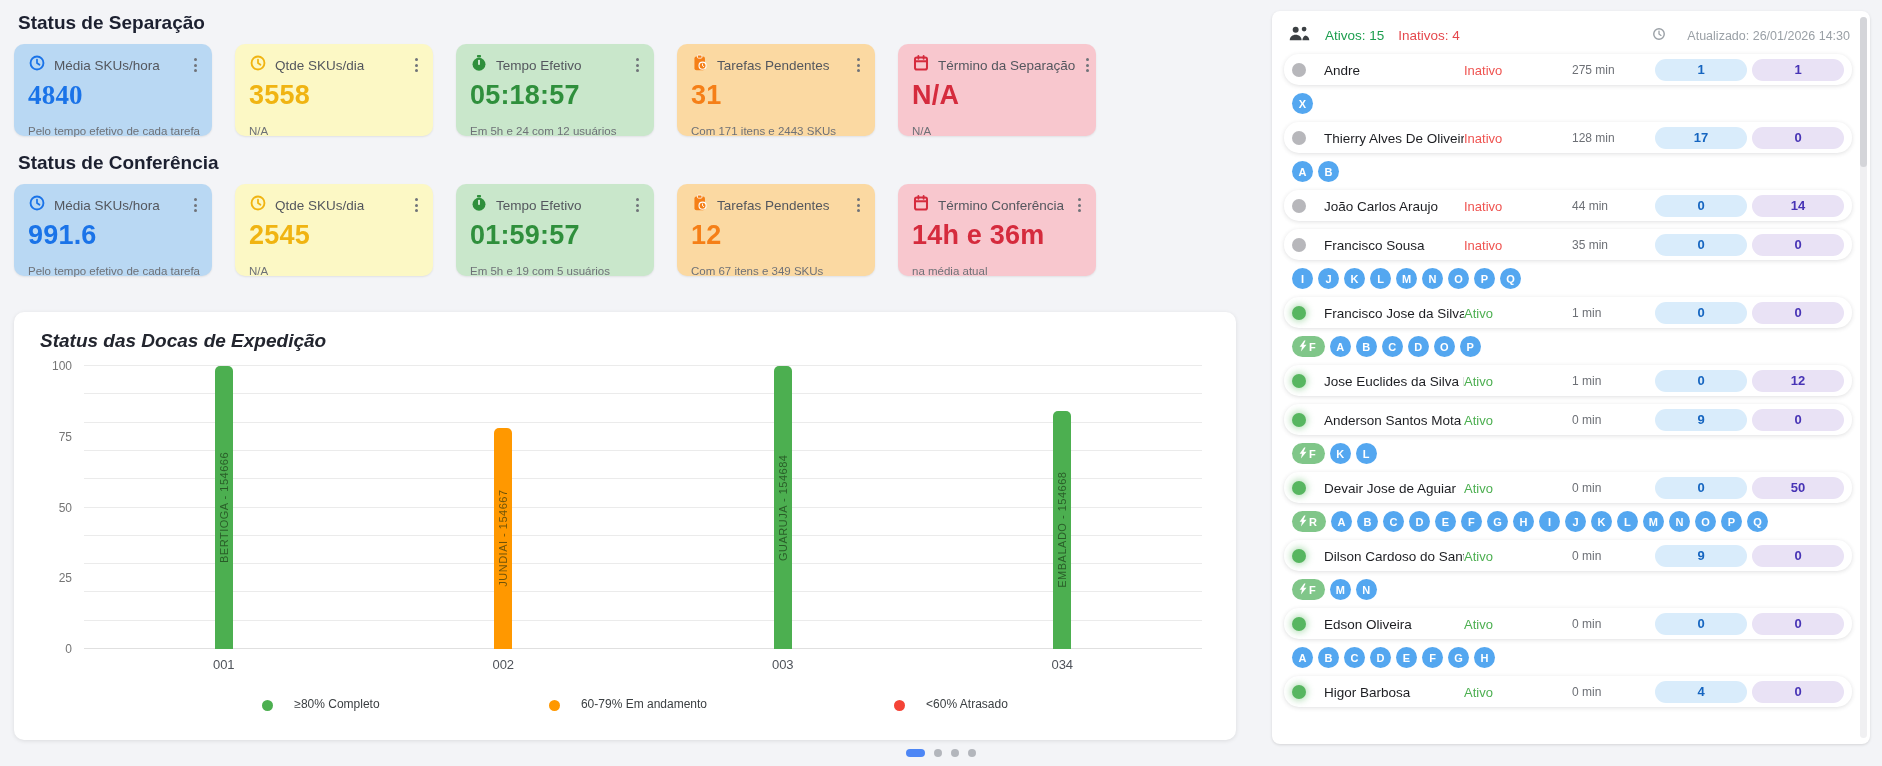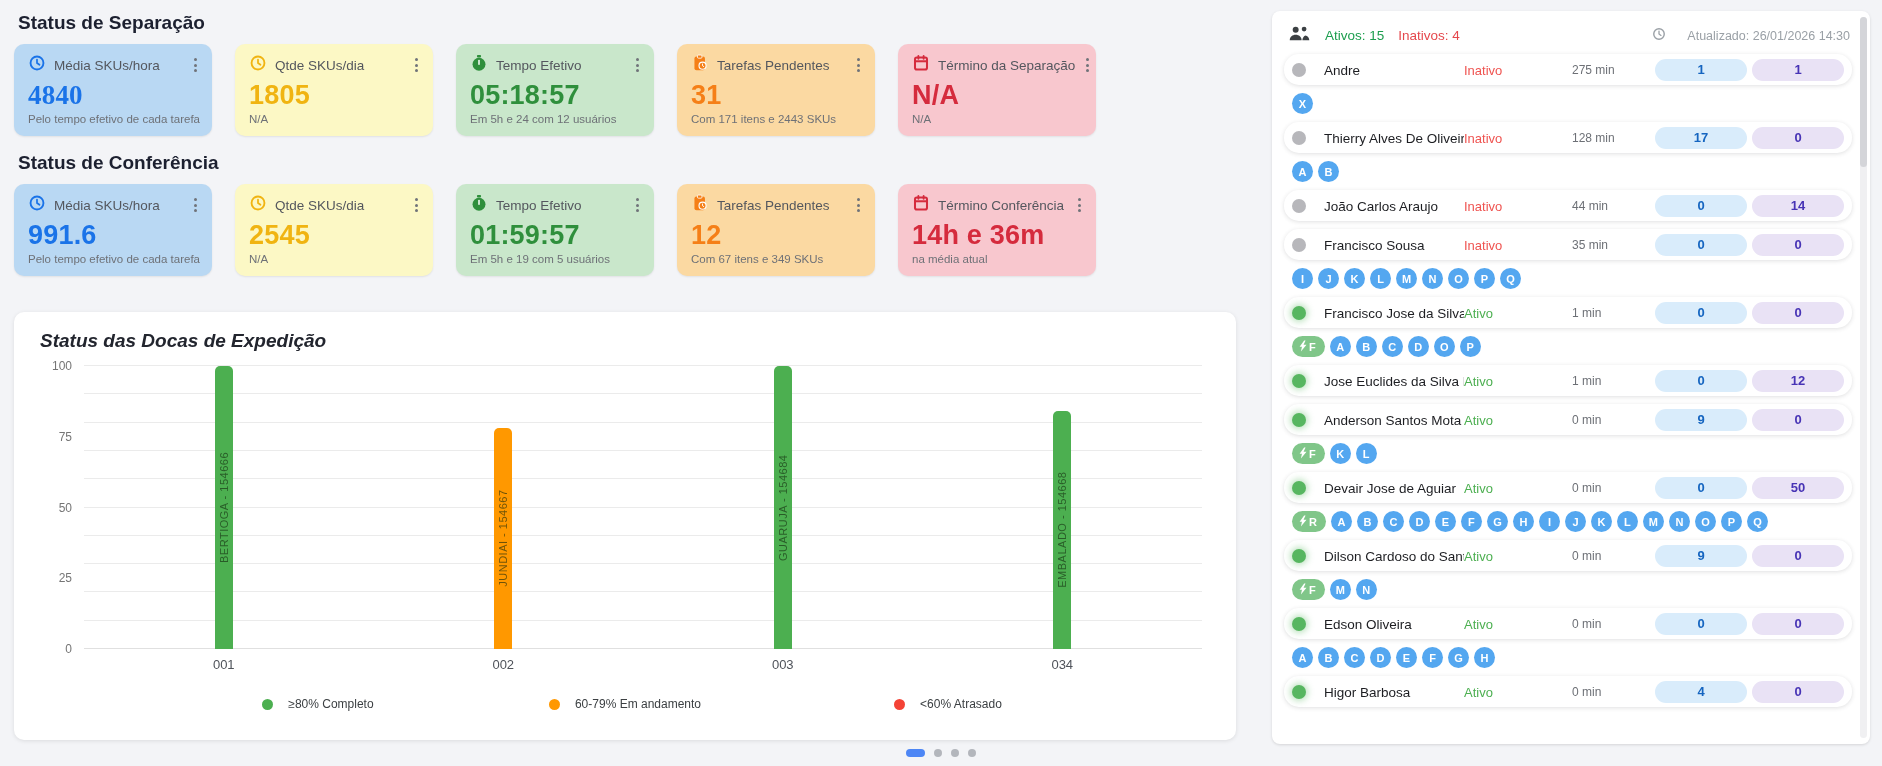--- a/index.html
+++ b/index.html
@@ -8,34 +8,34 @@
 
   .left-col { position:absolute; left:14px; top:8px; width:1222px; }
   .section-title { font-size:19px; font-weight:700; color:#1c2030; margin:4px 0 10px 4px; }
   .card-row { display:flex; gap:23px; margin-bottom:16px; }
   .kpi-card { width:198px; height:92px; border-radius:10px; padding:10px 12px 8px 14px; position:relative; box-shadow:0 1px 2px rgba(0,0,0,.08); }
   .kpi-head { display:flex; align-items:center; gap:8px; }
   .kpi-title { font-size:13.5px; color:#54575e; flex:1; white-space:nowrap; }
   .kebab { display:flex; flex-direction:column; gap:2.5px; padding:3px; cursor:pointer; }
   .kebab i { width:3px; height:3px; border-radius:50%; background:#707379; display:block; }
   .kpi-value { font-size:27px; font-weight:700; margin-top:4px; letter-spacing:.2px; }
-  .kpi-sub { font-size:11.5px; color:#6e7177; margin-top:2px; white-space:nowrap; overflow:hidden; }
+  .kpi-sub { font-size:11.5px; color:#6e7177; margin-top:14px; white-space:nowrap; overflow:hidden; }
 
   .chart-card { position:absolute; left:14px; top:312px; width:1222px; height:428px; background:#fff; border-radius:10px; box-shadow:0 1px 4px rgba(0,0,0,.10); padding:18px 26px 12px 26px; }
   .chart-title { font-size:19px; font-weight:700; color:#22252e;font-style:italic; }
   .chart-subtitle { font-size:13px; color:#9aa0a6; margin-top:3px; }
   .plot-wrap { position:relative; margin-left:44px; margin-right:8px; margin-top:14px; height:283px; }
   .gridline { position:absolute; left:0; right:0; height:1px; background:#ebebeb; }
   .gridline.base { background:#e0e0e0; }
   .ytick { position:absolute; right:calc(100% + 12px); transform:translateY(50%); font-size:12px; color:#757575; }
   .bar { position:absolute; bottom:0; width:18px; border-radius:5px 5px 0 0; }
   .bar-label { position:absolute; inset:0; display:flex; align-items:center; justify-content:center; writing-mode:vertical-rl; transform:rotate(180deg); font-size:11px; color:rgba(20,40,15,.62); white-space:nowrap; letter-spacing:.5px; }
   .xtick { position:absolute; top:calc(100% + 8px); transform:translateX(-50%); font-size:13px; color:#4f535a; }
   .legend-row { position:relative; height:26px; margin-top:48px; }
-  .legend-item { position:absolute; display:flex; align-items:center; gap:15px; font-size:12px; color:#3c4043; }
+  .legend-item { position:absolute; display:flex; align-items:flex-end; gap:21px; font-size:12px; color:#3c4043; }
   .legend-dot { width:11px; height:11px; border-radius:50%; }
 
   .pagination { position:absolute; left:0; top:749px; width:1882px; display:flex; justify-content:center; align-items:center; gap:9px; }
   .page-dot { width:8px; height:8px; border-radius:50%; background:#9da1a8; opacity:.75; cursor:pointer; }
   .page-dot.active { width:19px; border-radius:4.5px; background:#4d86f5; opacity:1; }
 
   .panel { position:absolute; left:1272px; top:11px; width:598px; height:733px; background:#fff; border-radius:8px; box-shadow:0 1px 3px rgba(0,0,0,.13); padding:10px 18px 0 12px; overflow:hidden; }
   .panel-head { display:flex; align-items:center; gap:14px; padding:4px 2px 8px 4px; }
   .active-count { font-size:13.5px; color:#1d9e4f; }
   .inactive-count { font-size:13.5px; color:#e5484d; }
@@ -90,21 +90,21 @@
                 <circle cx="12" cy="12" r="8.6" fill="none" stroke="#f0b412" stroke-width="2.5"></circle>
                 <path d="M12 7.4V12l3.3 2.4" fill="none" stroke="#f0b412" stroke-width="2.3" stroke-linecap="round"></path>
               </svg></span>
             <span class="kpi-title">Qtde SKUs/dia</span>
             <span class="kebab">
               <i></i>
               <i></i>
               <i></i>
             </span>
           </div>
-          <div class="kpi-value" style="color: rgb(240, 180, 18);">1805</div>
+          <div class="kpi-value" style="color: rgb(240, 180, 18);">3558</div>
           <div class="kpi-sub">N/A</div>
         </div>
         <div class="kpi-card" style="background: rgb(201, 231, 203);">
           <div class="kpi-head">
             <span><svg width="18" height="18" viewBox="0 0 24 24">
                 <rect x="9.3" y="1.2" width="5.4" height="3.4" rx="1.2" fill="#2f8f3c"></rect>
                 <circle cx="12" cy="13.6" r="8.6" fill="#2f8f3c"></circle>
                 <path d="M12 8.8v4.8" stroke="#fff" stroke-width="2" stroke-linecap="round"></path>
               </svg></span>
             <span class="kpi-title">Tempo Efetivo</span>

